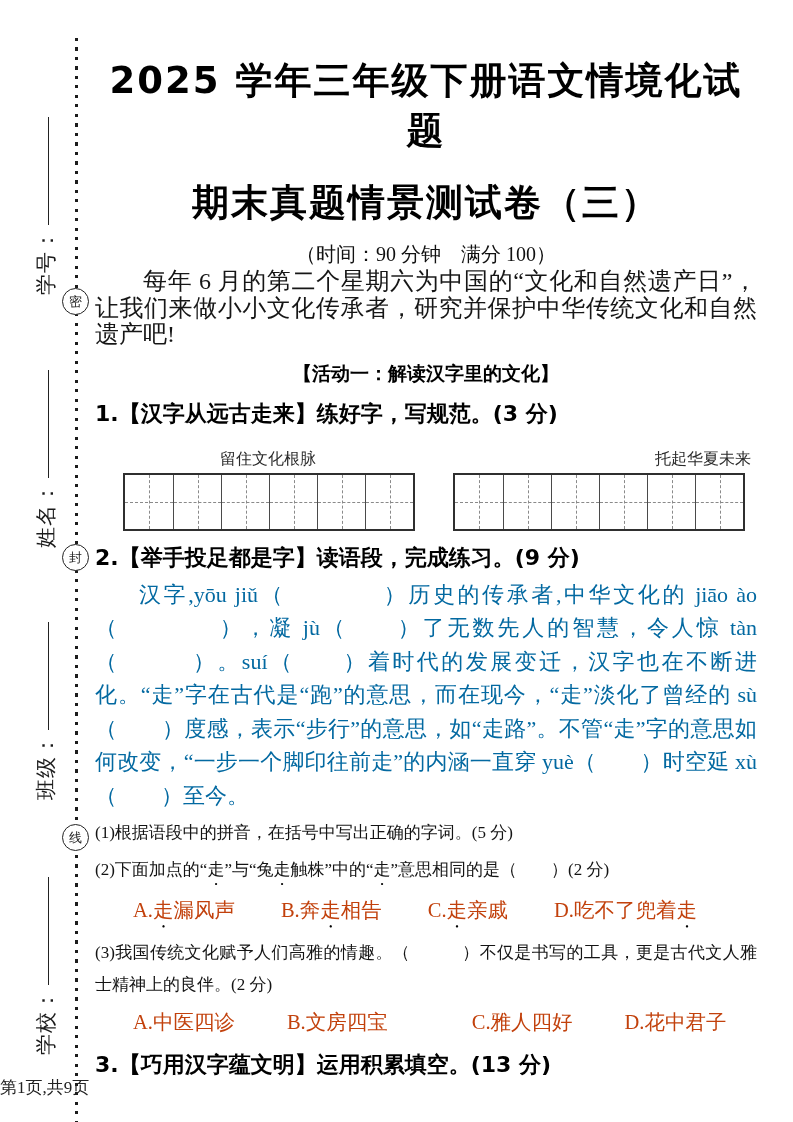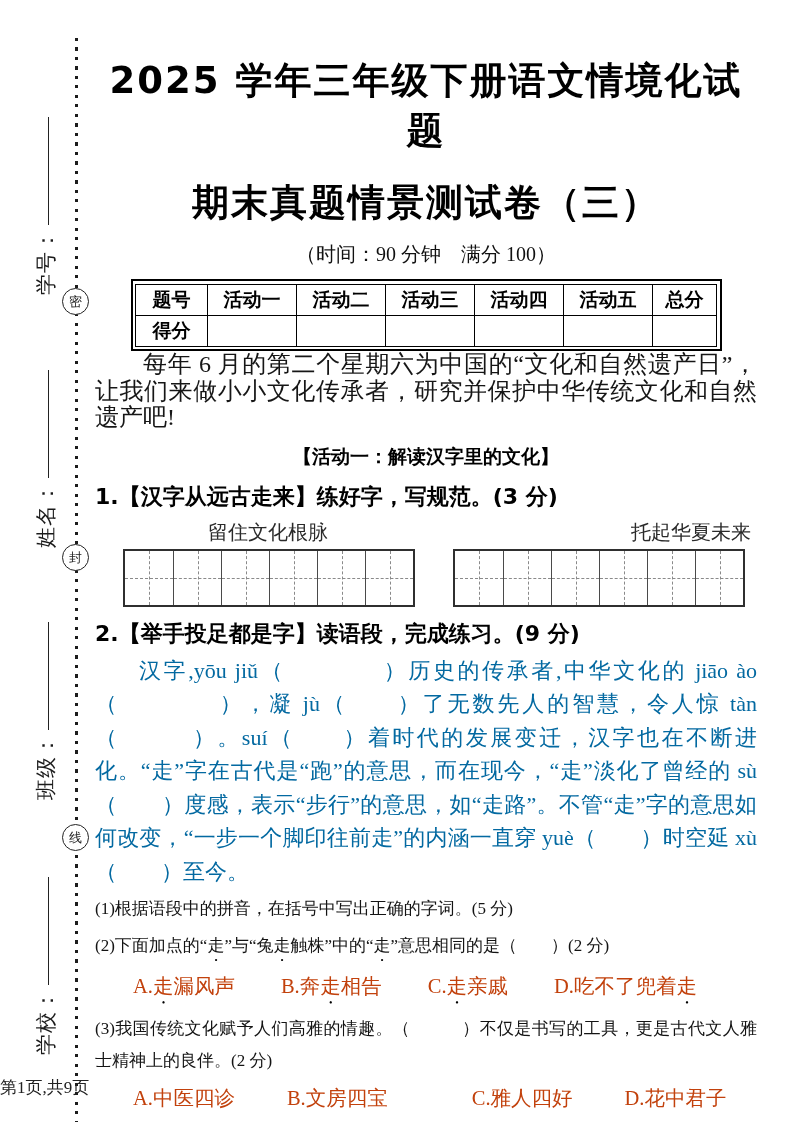--- a/index.html
+++ b/index.html
@@ -46,21 +46,21 @@
   .intro { font-size:24px; line-height:26.5px; text-indent:2em; text-align:justify; color:#161616; }
   .sec-heading {
     margin-top:13px; text-align:center; font-family:"DejaVu Sans","Liberation Sans",sans-serif;
     font-weight:800; font-size:19px; color:#000;
   }
   .q-title {
     margin-top:12px; font-family:"DejaVu Sans","Liberation Sans",sans-serif;
     font-weight:700; font-size:22px; color:#000;
   }
   
-  .grid-labels { display:flex; margin-top:7px; font-size:20px; color:#2a2a2a; }
+  .grid-labels { display:flex; margin-top:20px; font-size:16px; color:#2a2a2a; }
   .grid-labels span:nth-child(1){ width:290px; margin-left:28px; text-align:center; }
   .grid-labels span:nth-child(2){ width:300px; margin-left:38px; text-align:right; }
   .grids-row { display:flex; gap:38px; margin:3px 0 0 28px; }
   .wgrid { display:flex; border:2px solid #2f2f2f; background:#fff; }
   .wcell { width:48px; height:54px; border-left:1.2px solid #4a4a4a; position:relative; }
   .wcell:first-child { border-left:none; }
   .wcell::before { content:""; position:absolute; left:50%; top:0; bottom:0; border-left:1.3px dashed #8a8a8a; }
   .wcell::after  { content:""; position:absolute; top:50%; left:0; right:0; border-top:1.3px dashed #8a8a8a; }
   .passage { margin-top:5px; font-size:22px; line-height:33.5px; text-indent:2em; text-align:justify; color:#0369a1; }
   .subq { margin-top:5px; font-size:17px; line-height:32px; text-align:justify; color:#141414; }
@@ -102,44 +102,20 @@
 <div class="seal-circle" style="top:824px;">
     <span>线</span>
   </div>
 
 <div class="main">
 
   <div class="title">2025 学年三年级下册语文情境化试题</div>
   <div class="title title2">期末真题情景测试卷（三）</div>
   <div class="meta">（时间：90 分钟　满分 100）</div>
 
-  <div class="score-wrap">
-    <table class="score-table">
-      <tbody>
-          <tr>
-        <th class="col-qn">题号</th>
-        <th class="col-act">活动一</th>
-        <th class="col-act">活动二</th>
-        <th class="col-act">活动三</th>
-        <th class="col-act">活动四</th>
-        <th class="col-act">活动五</th>
-        <th class="col-total">总分</th>
-      </tr>
-      <tr>
-        <td>得分</td>
-        <td></td>
-        <td></td>
-        <td></td>
-        <td></td>
-        <td></td>
-        <td></td>
-      </tr>
-    </tbody>
-      </table>
-  </div>
 
   <p class="intro">每年 6 月的第二个星期六为中国的“文化和自然遗产日”，让我们来做小小文化传承者，研究并保护中华传统文化和自然遗产吧!</p>
 
   <div class="sec-heading">【活动一：解读汉字里的文化】</div>
 
   <div class="q-title">1.【汉字从远古走来】练好字，写规范。(3 分)</div>
 
   <div class="grid-labels">
     <span>留住文化根脉</span>
     <span>托起华夏未来</span>

